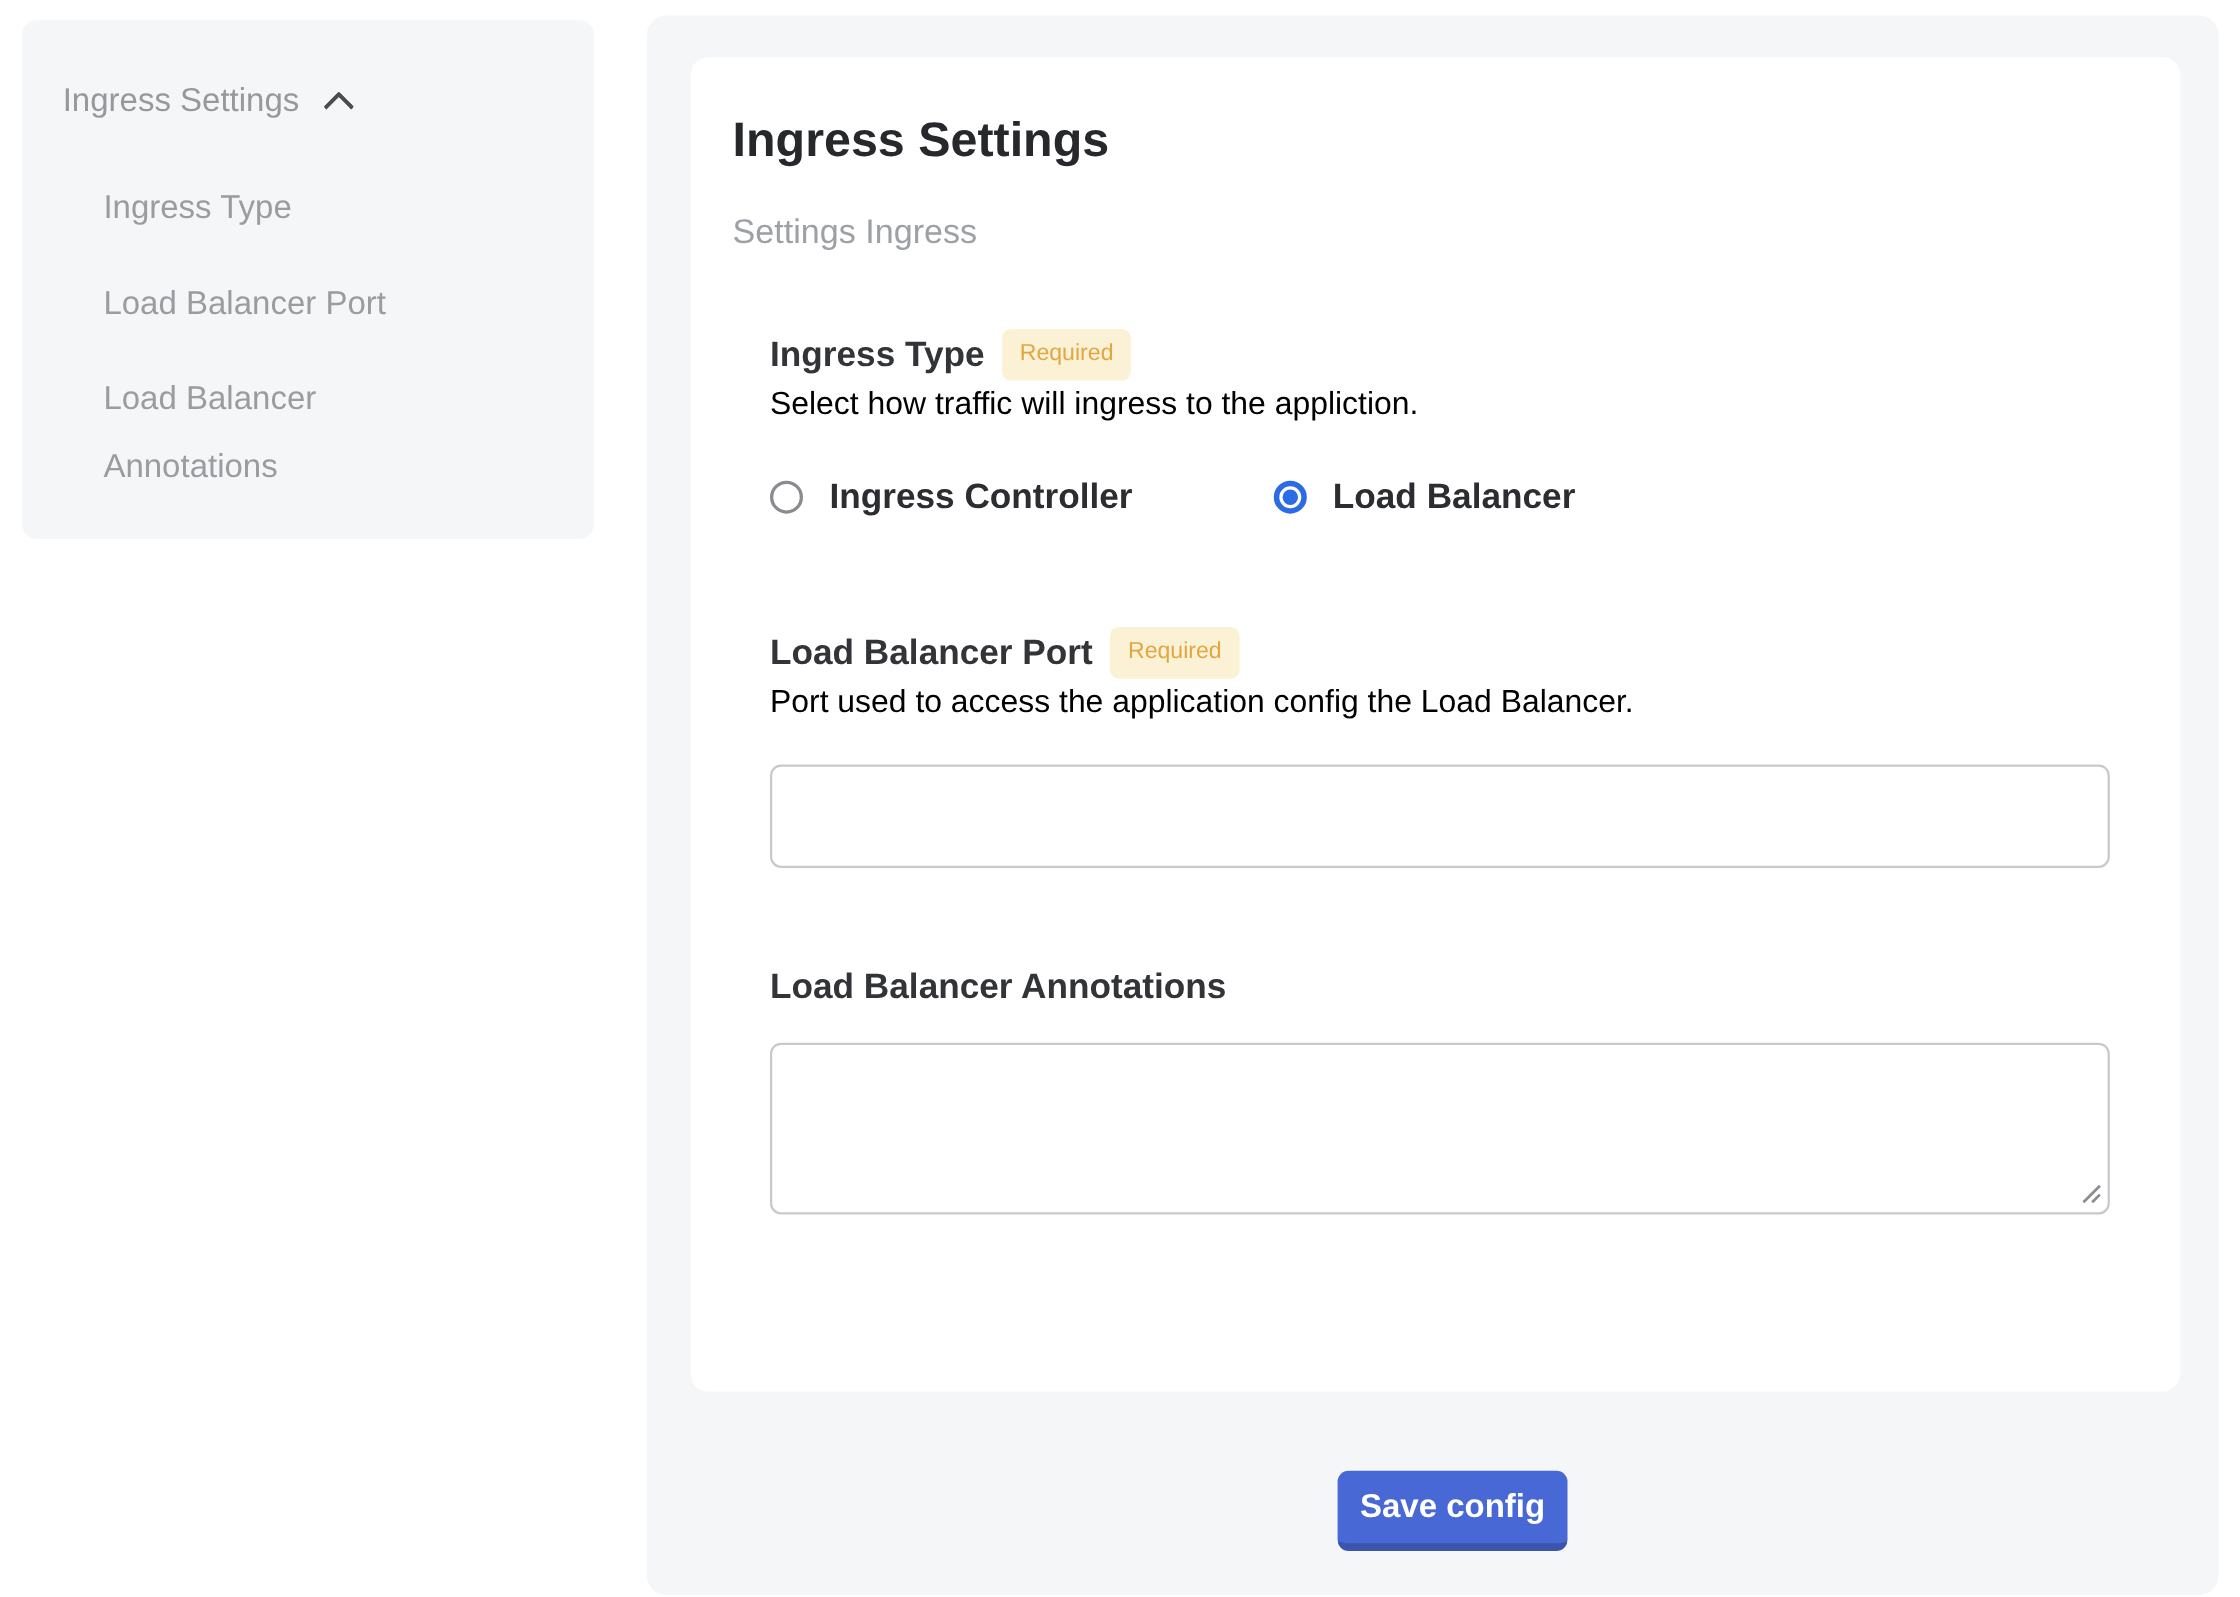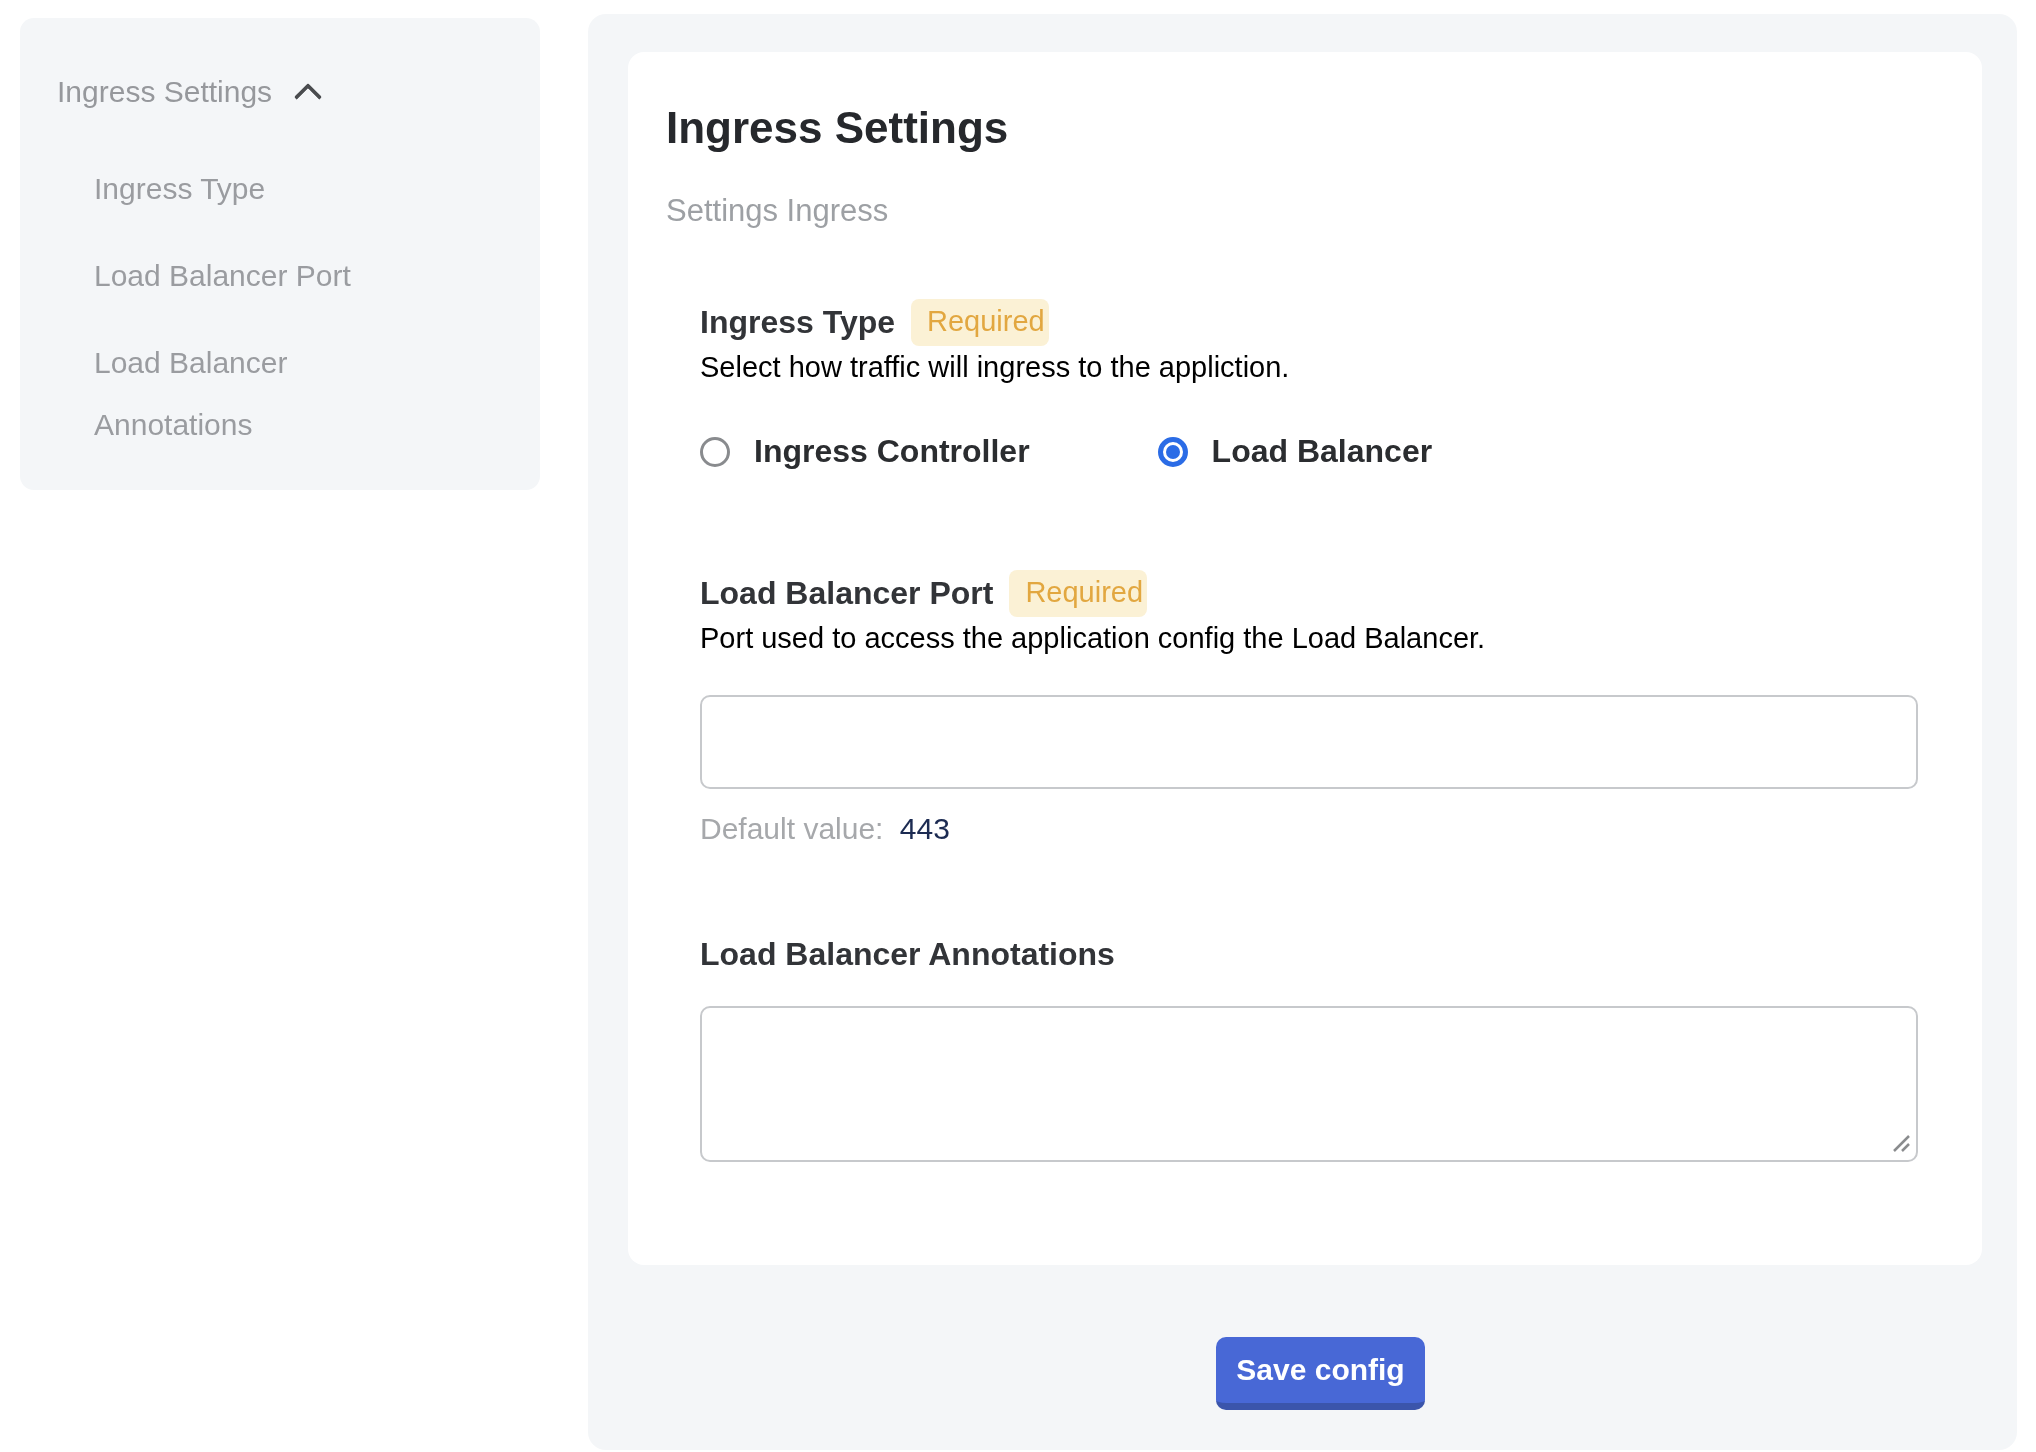--- a/index.html
+++ b/index.html
@@ -49,22 +49,22 @@
   }
   .card-title { font-size:44px; font-weight:700; color:#26282c; line-height:44px; }
   .card-subtitle { margin-top:44px; font-size:31px; color:#9da0a4; line-height:34px; }
 
   .fields { margin-left:34px; margin-top:70px; width:1218px; }
 
   .field-label-row { display:flex; align-items:center; }
   .field-label { font-size:32px; font-weight:700; color:#323438; line-height:48px; }
   .badge {
     margin-left:16px;
-    font-size:29px; color:#e2a740; background:#fbf1d5;
-    padding:5px 4px 8px 16px; border-radius:8px; line-height:34px;
+    font-size:21px; color:#e2a740; background:#fbf1d5;
+    padding:5px 16px 8px 16px; border-radius:8px; line-height:34px;
   }
   .field-desc { margin-top:4px; font-size:29px; color:#000000; line-height:34px; }
 
   .radio-row { margin-top:49px; display:flex; align-items:center;gap:32px; }
   .radio-option { display:flex; align-items:center; margin-right:96px; cursor:pointer; }
   .radio-circle { flex:none; width:30px; height:30px; border-radius:50%; background:#fff; }
   .radio-circle.unselected { border:3px solid #898b8e; }
   .radio-circle.selected {
     border:5px solid #2b6ce6;
     display:flex; align-items:center; justify-content:center;
@@ -148,24 +148,20 @@
 
       <div class="field-group field-group-2">
         <div class="field-label-row">
           <span class="field-label">Load Balancer Port</span>
           <span class="badge">Required</span>
         </div>
         <p class="field-desc">Port used to access the application config the Load Balancer.</p>
 
         <input class="text-input" type="text" value="" style="">
 
-        <div class="default-row">
-          <span class="default-label">Default value:</span>
-          <span class="default-value">443</span>
-        </div>
       </div>
 
       <div class="field-group field-group-3">
         <div class="field-label-row">
           <span class="field-label">Load Balancer Annotations</span>
         </div>
 
         <div class="textarea-wrap">
           <textarea class="text-area" style=""></textarea>
           <span class="resize-handle">

